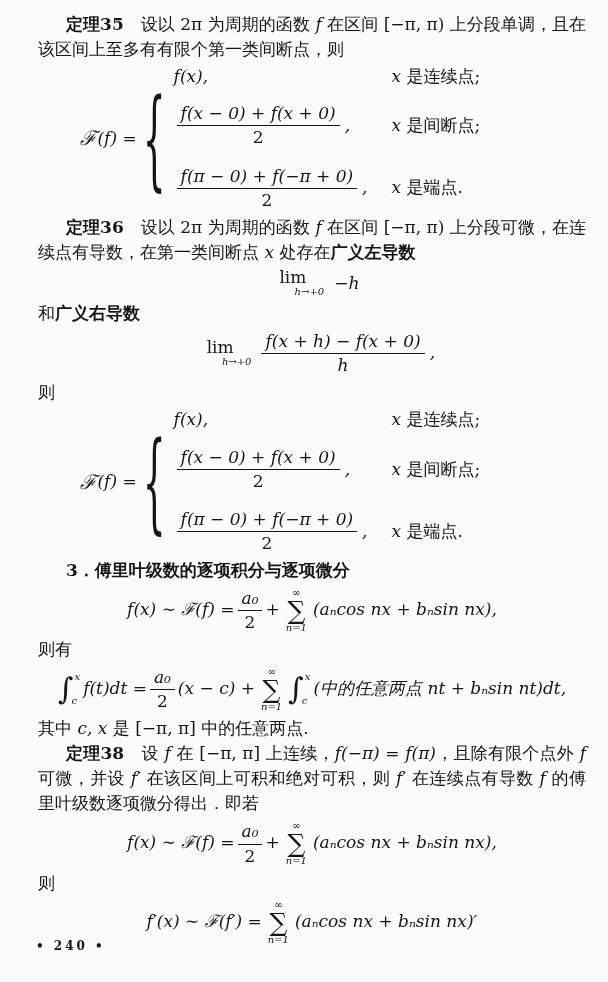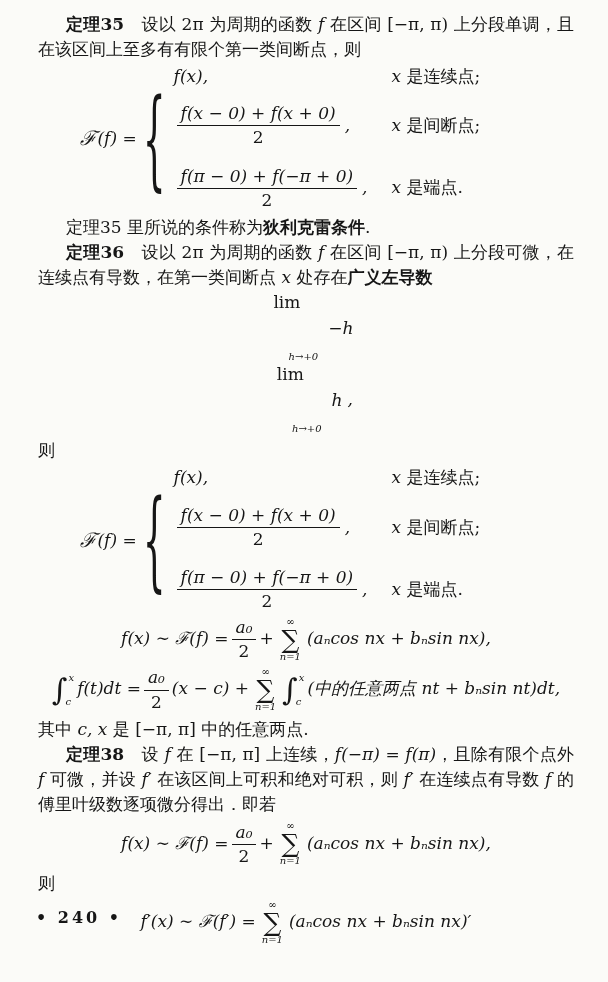--- a/index.html
+++ b/index.html
@@ -2,21 +2,21 @@
 <html><head>
 <meta charset="utf-8">
 <style>
   html { background:#e8e8e6; }
   body {
     width:608px; height:982px; margin:0 auto; position:relative; overflow:hidden;
     background:#fbfbf8; color:#161616;
     font-family:"DejaVu Serif","Liberation Serif",serif;
     font-size:17px;
   }
-  .content { padding:12px 34px 0 38px; }
+  .content { padding:12px 22px 0 38px; }
   .para { line-height:25px; text-align:justify; margin:0; }
   .ind { text-indent:28px; }
   .b { font-weight:bold; }
   i { font-style:italic; }
   .formula { margin:4px 0; white-space:nowrap; line-height:1.2; }
   .centered { text-align:center; }
   
   .cases { display:flex; align-items:center; margin-left:42px; }
   .lhs { display:inline-flex; align-items:center; }
   .scriptf { font-size:20px; margin-right:1px; }
@@ -26,39 +26,39 @@
   .crow { display:flex; align-items:center; }
   .cexpr { width:218px; display:inline-flex; align-items:center; }
   .ccond { font-style:normal; }
   
   .frac { display:inline-flex; flex-direction:column; align-items:center;
           vertical-align:middle; margin:0 3px; line-height:1.3;justify-content:flex-end; }
   .fn { display:block; border-bottom:1.4px solid #161616; padding:0 4px 1px; text-align:center; }
   .fd { display:block; text-align:center; }
   
   .limop { display:inline-flex; flex-direction:column; align-items:center;
-           vertical-align:middle; line-height:1.05; margin-right:7px; font-style:normal;gap:40px; }
+           vertical-align:middle; line-height:1.05; margin-right:7px; font-style:normal; }
   .limop .ls { font-size:10px; font-style:italic;margin-left:33px; }
   
   .bigsum { display:inline-flex; flex-direction:column; align-items:center;
             vertical-align:middle; line-height:1; margin:0 6px; }
   .bigsum .stop,.bigsum .sbot { font-size:10px; }
   .bigsum .sbot { font-style:italic; }
   .bigsum .sg { font-size:25px; font-style:normal; }
   
   .intwrap { display:inline-flex; align-items:center; vertical-align:middle; margin-right:3px; }
   .intsign { font-size:30px; font-style:normal; line-height:1; }
   .intlims { display:inline-flex; flex-direction:column; justify-content:space-between;
              height:36px; font-size:10px; font-style:italic; margin-left:1px; }
   .isup { align-self:flex-start; }
   .isub { align-self:flex-start; margin-left:-3px; }
   .tail { margin-left:2px; }
   .comma { margin-left:2px; }
-  .footer { position:absolute; left:36px; top:908px; font-weight:bold;
-            font-size:16px; letter-spacing:3px; }
+  .footer { position:absolute; left:36px; top:939px; font-weight:bold;
+            font-size:12px; letter-spacing:3px; }
 </style>
 </head>
 <body>
 
 <div class="content">
 
   <p class="para ind"><span class="b">定理35</span><span>　设以 2π 为周期的函数 </span><i>f</i><span> 在区间 [−π, π) 上分段单调，且在该区间上至多有有限个第一类间断点，则</span></p>
 
   <div class="formula cases">
     <span class="lhs">
@@ -89,39 +89,40 @@
               <span class="fn"><i>f(π − 0) + f(−π + 0)</i></span>
               <span class="fd">2</span>
             </span>
             <i class="comma">,</i>
           </span>
         <span class="ccond"><i>x</i><span> 是端点.</span></span>
       </div>
     </div>
   </div>
 
-  <p class="para ind"><span>定理35 里所说的条件称为</span><span class="b">狄利克雷条件</span><span>.</span></p>
 
   <p class="para ind"><span class="b">定理36</span><span>　设以 2π 为周期的函数 </span><i>f</i><span> 在区间 [−π, π) 上分段可微，在连续点有导数，在第一类间断点 </span><i>x</i><span> 处存在</span><span class="b">广义左导数</span></p>
 
   <div class="formula centered">
     <span class="limop">
         <span class="lo">lim</span>
         <span class="ls">h→+0</span>
       </span><span class="frac">
         <span class="fd"><i>−h</i></span>
       </span>
   </div>
 
+  <p class="para"><span>和</span><span class="b">广义右导数</span></p>
 
   <div class="formula centered">
     <span class="limop">
         <span class="lo">lim</span>
         <span class="ls">h→+0</span>
       </span><span class="frac">
+        <span class="fn"><i>f(x + h) − f(x + 0)</i></span>
         <span class="fd"><i>h</i></span>
       </span><i class="tail">,</i>
   </div>
 
   <p class="para"><span>则</span></p>
 
   <div class="formula cases">
     <span class="lhs">
         <i class="scriptf">ℱ</i>
         <i>(f) =</i>
@@ -150,33 +151,35 @@
               <span class="fn"><i>f(π − 0) + f(−π + 0)</i></span>
               <span class="fd">2</span>
             </span>
             <i class="comma">,</i>
           </span>
         <span class="ccond"><i>x</i><span> 是端点.</span></span>
       </div>
     </div>
   </div>
 
+  <p class="para ind b" style="margin-top:4px"><span>3．傅里叶级数的逐项积分与逐项微分</span></p>
 
 
   <div class="formula centered">
     <i>f(x) ∼ ℱ(f) =</i><span class="frac">
         <span class="fn"><i>a₀</i></span>
         <span class="fd">2</span>
       </span><span>+</span><span class="bigsum">
         <span class="stop">∞</span>
         <span class="sg">∑</span>
         <span class="sbot">n=1</span>
       </span><i>(aₙcos nx + bₙsin nx),</i>
   </div>
 
+  <p class="para"><span>则有</span></p>
 
   <div class="formula centered">
     <span class="intwrap">
         <span class="intsign">∫</span>
         <span class="intlims">
           <span class="isup">x</span>
           <span class="isub">c</span>
         </span>
       </span><i>f(t)dt =</i><span class="frac">
         <span class="fn"><i>a₀</i></span>

